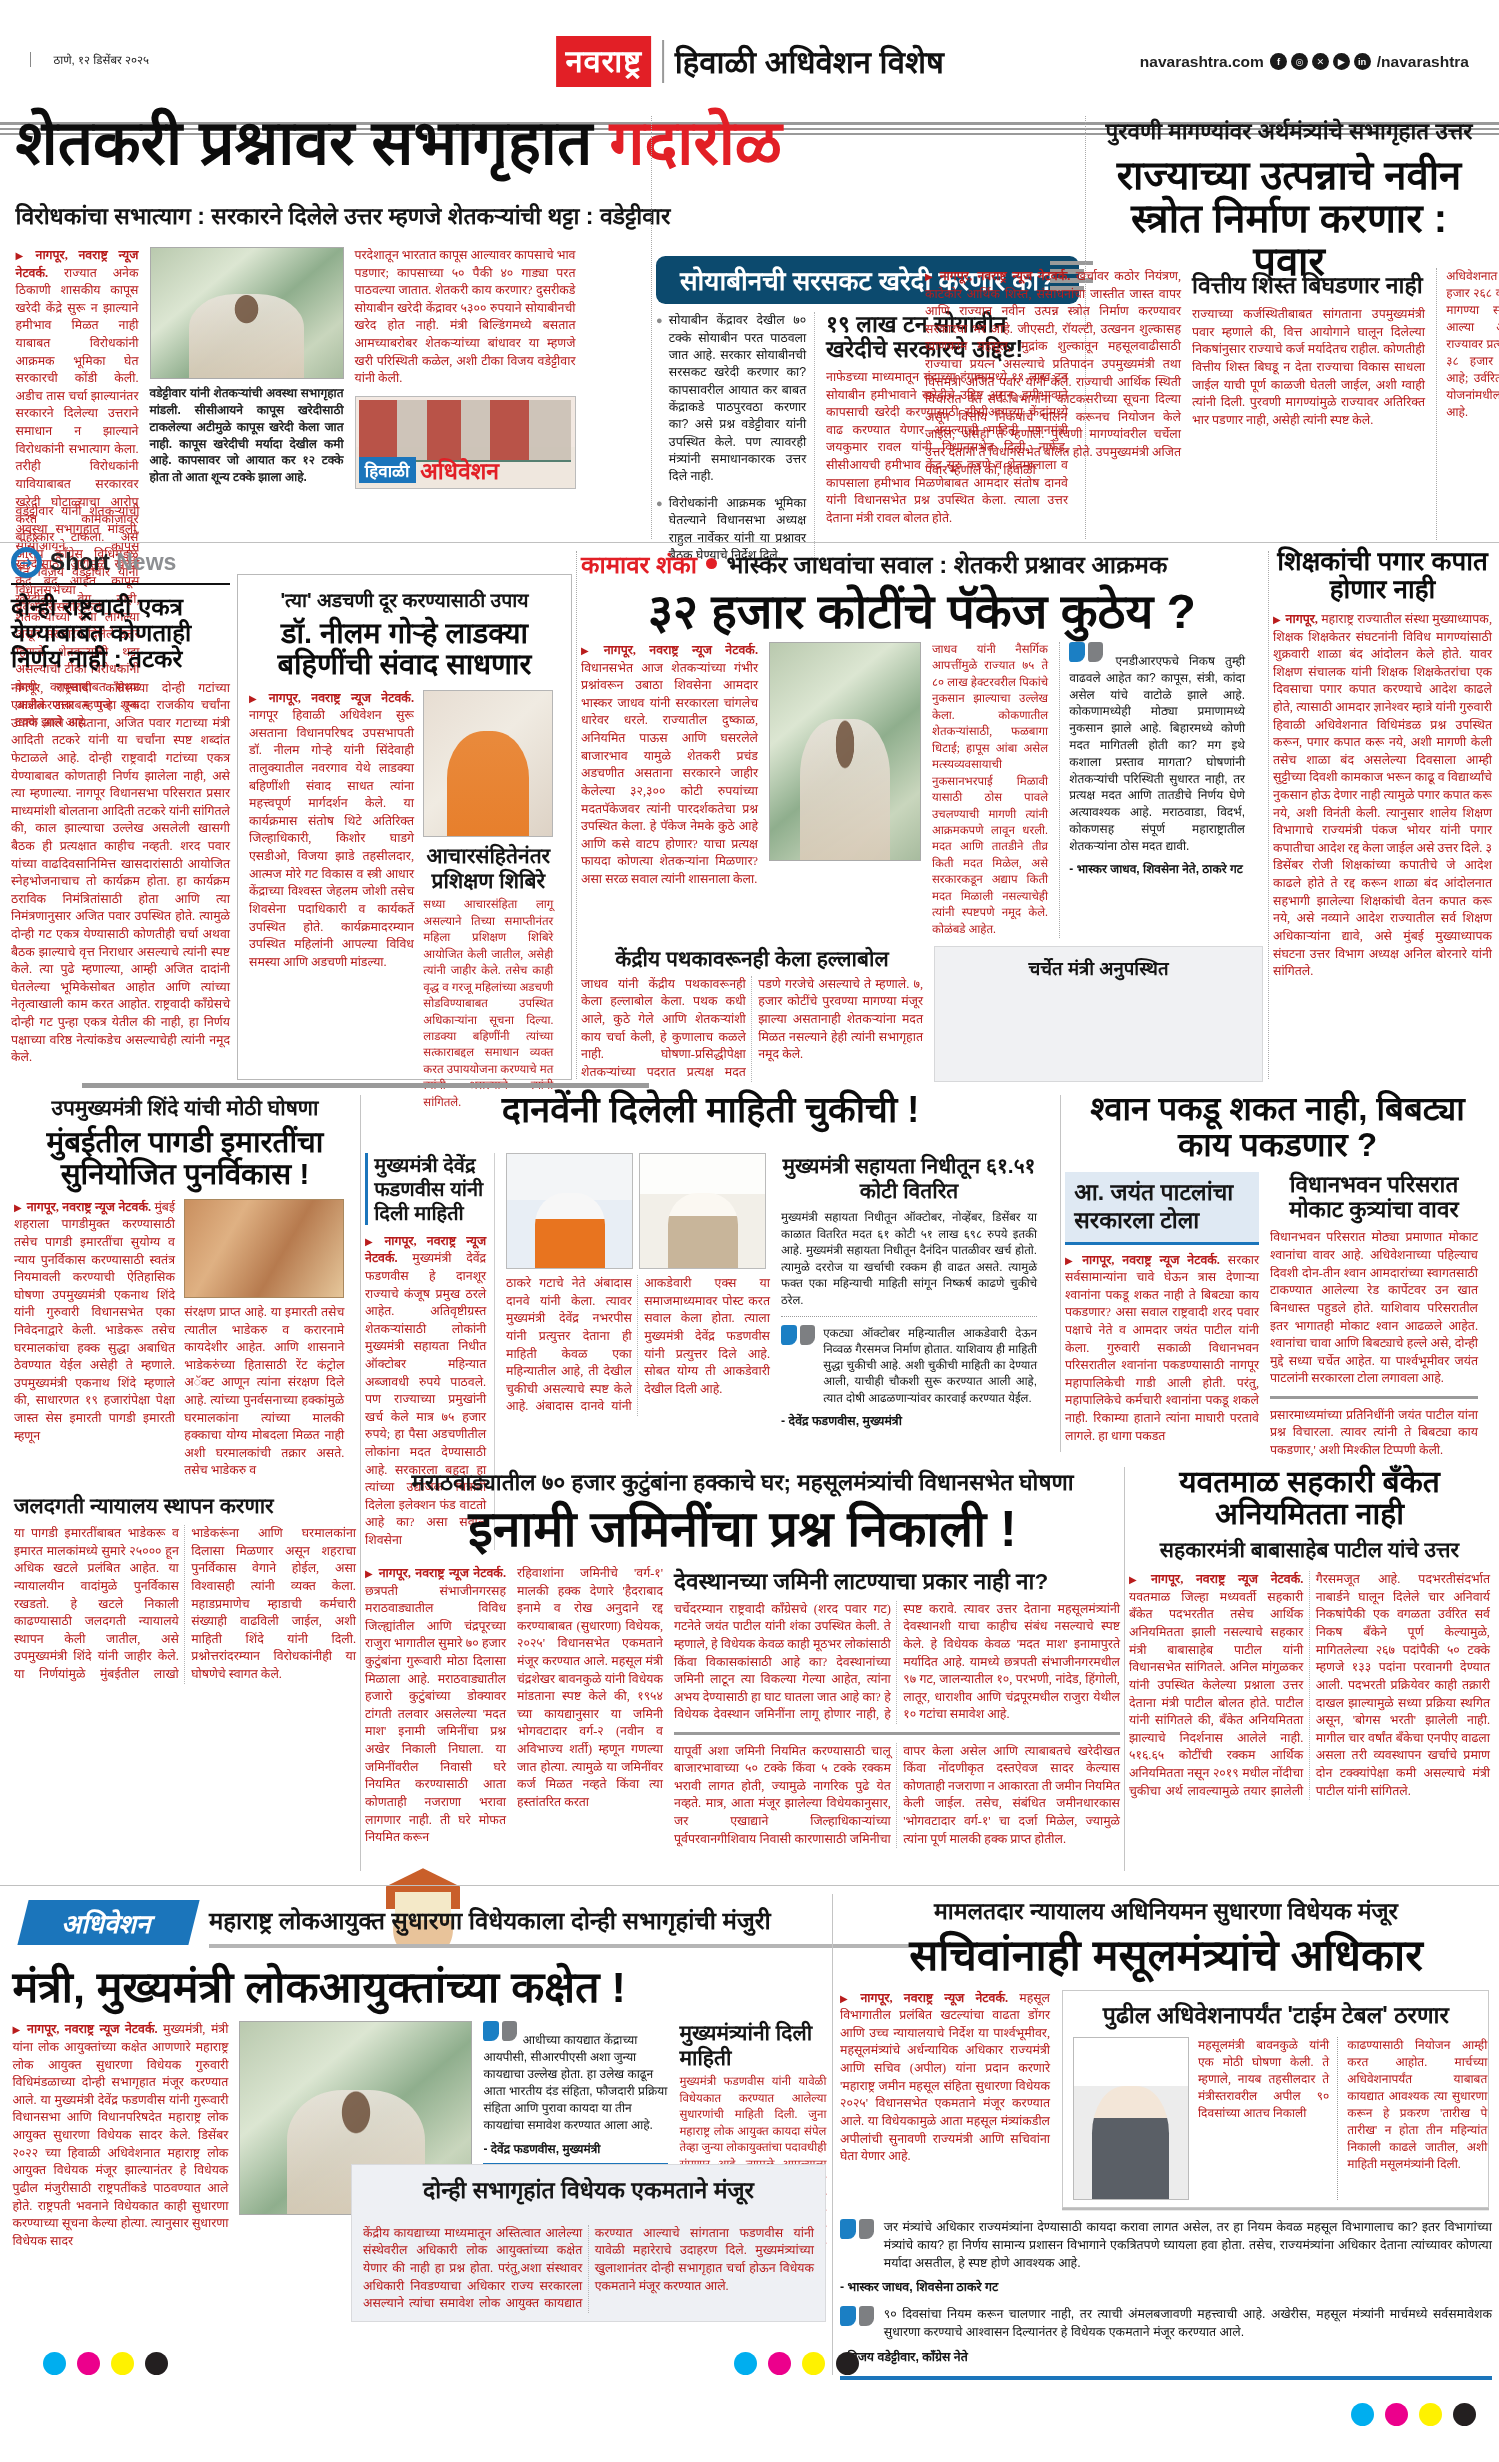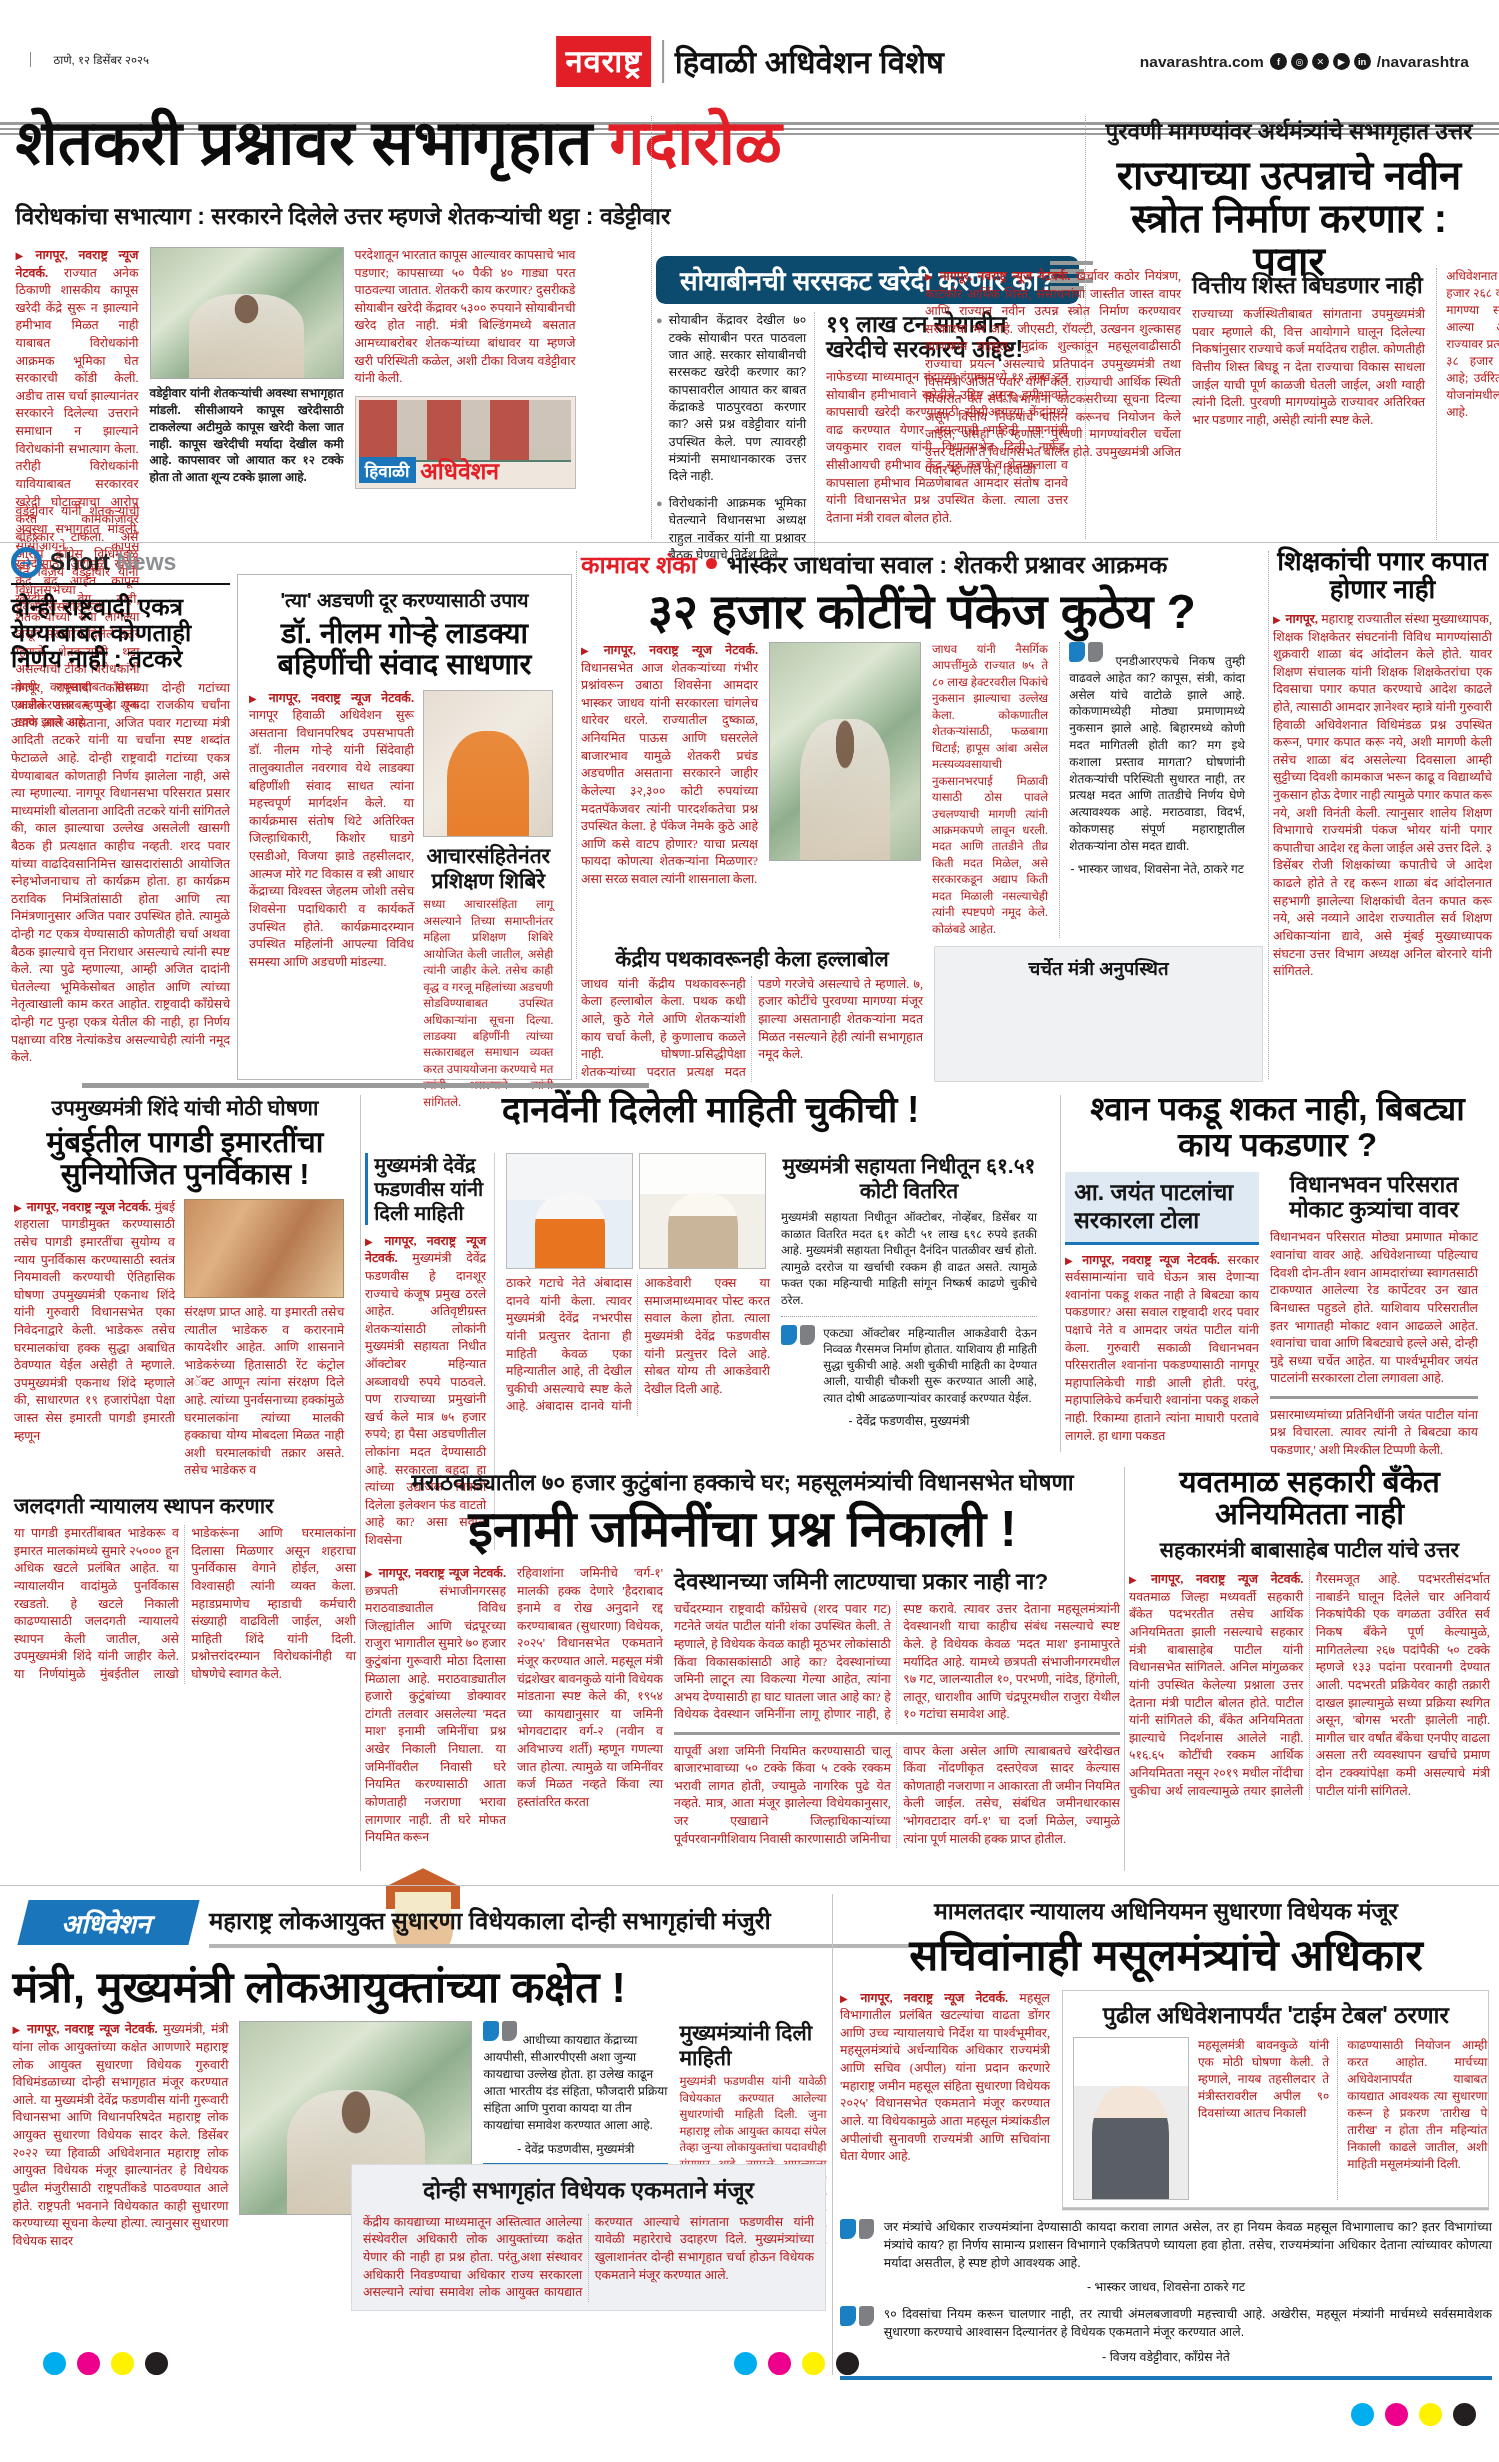--- a/index.html
+++ b/index.html
@@ -35,21 +35,21 @@
   .vline { position:absolute; width:0; border-left:0.8px dotted #a9a9a9; }
   .vline.solid { border-left:0.8px solid #c4c4c4; }
   .hbar { position:absolute; height:5.4px; background:#9a9a9a; }
   .hrule { position:absolute; height:0.8px; background:#c0c0c0; }
   .caption { font-size:12px; line-height:1.4; font-weight:bold; color:#222; text-align:justify; }
   .cols2 { column-count:2; column-gap:12.4px; column-rule:0.8px dotted #b5b5b5; }
   .qmark { display:inline-block; position:relative; width:36px; height:23px; flex:none; }
   .qmark i { position:absolute; top:0; width:15.5px; height:20px; border-radius:3.1px 3.1px 7.8px 3.1px; }
   .qmark i:first-child { left:0; background:#1b7fc4; }
   .qmark i:last-child { left:18.6px; background:#7d7f82; }
-  .quote-attr { font-weight:normal; text-align:center; margin-top:6.2px; }
+  .quote-attr { font-weight:bold; text-align:left; margin-top:6.2px; }
 
   
   .lead-hl { position:absolute; left:15.5px; top:110px; width:900px; font-size:62px; }
   .lead-sub { position:absolute; left:15.5px; top:199px; width:900px; font-size:23px; font-weight:900; }
   .lead-cols { position:absolute; left:15.5px; top:247px; width:633px; height:291px; display:flex; gap:11px; }
   .lead-c1 { width:123px; flex:none; }
   .lead-mid { width:194px; flex:none; display:flex; flex-direction:column; gap:6.2px; }
   .lead-c3 { width:221px; flex:none; display:flex; flex-direction:column; gap:7.8px; }
   .dateline-arrow { font-size:10px; margin-right:4.7px; }
   .winter-badge { border:0.8px solid #bbb; background:linear-gradient(#f3e9e2 0 55%, #efe7de 55% 100%); height:93px; position:relative; }
@@ -188,21 +188,21 @@
   .tag-strip { position:absolute; left:186px; top:3.1px; width:769px; font-size:24px; font-weight:900; border-bottom:4.7px solid #b5b5b5; padding-bottom:7.8px; }
   .loka { left:12.4px; top:1964px; width:815px; }
   .loka-hl { font-size:43px; }
   .loka-flex { display:flex; gap:11px; margin-top:11px; }
   .loka-c1 { width:216px; flex:none; }
   .loka-photo { width:233px; height:194px; flex:none; }
   .loka-qcol { width:185px; flex:none; font-size:12px; }
   .loka-right { width:147px; flex:none; font-size:11.6px; }
   .info-hl { font-size:21px; font-weight:900; line-height:1.15; margin-bottom:4.7px; }
   .both-box { position:absolute; left:351px; top:2164px; width:475px; background:#eef0f4; border:0.8px solid #d9dadd; padding:7.8px 11px; }
-  .bb-hl { font-size:23px; font-weight:900; text-align:center; margin-bottom:9px; }
+  .bb-hl { font-size:23px; font-weight:900; text-align:center; margin-bottom:20px; }
   .blue-underline { border-bottom:2.3px solid #1b75bb; }
 
   
   .secr { left:840px; top:1894px; width:652px; }
   .secr-kicker { font-size:23px; font-weight:900; text-align:center; }
   .secr-hl { font-size:43px; text-align:center; margin-top:6.2px; }
   .secr-flex { display:flex; gap:12.4px; margin-top:11px; }
   .secr-c1 { width:210px; flex:none; }
   .tt-box { width:427px; flex:none; border:0.8px solid #c9c9c9; box-shadow:0 2.3px 0 #bbb; padding:7.8px 9.3px; }
   .tt-hl { font-size:23px; font-weight:900; text-align:center; margin-bottom:6.2px; }

